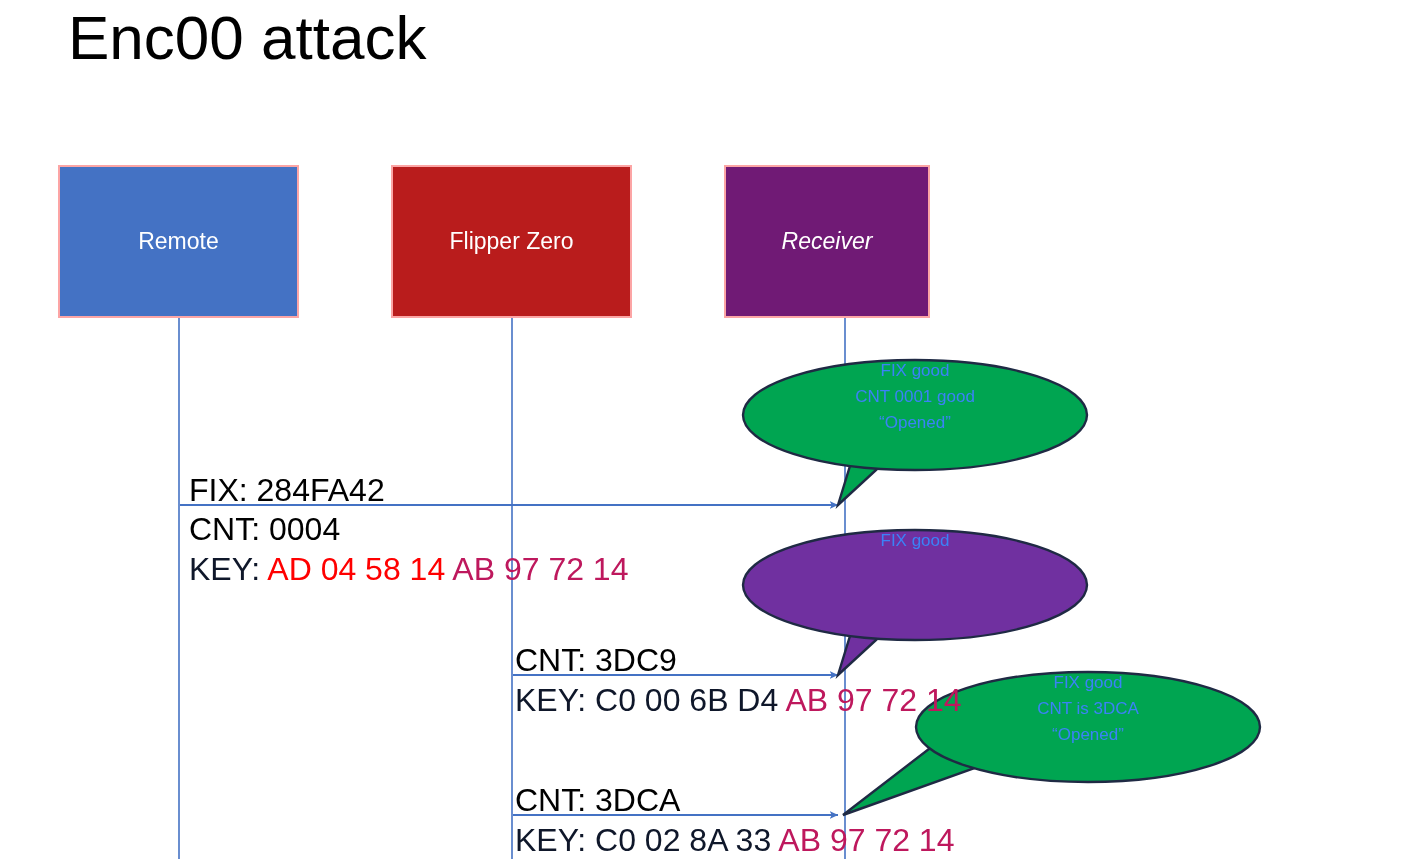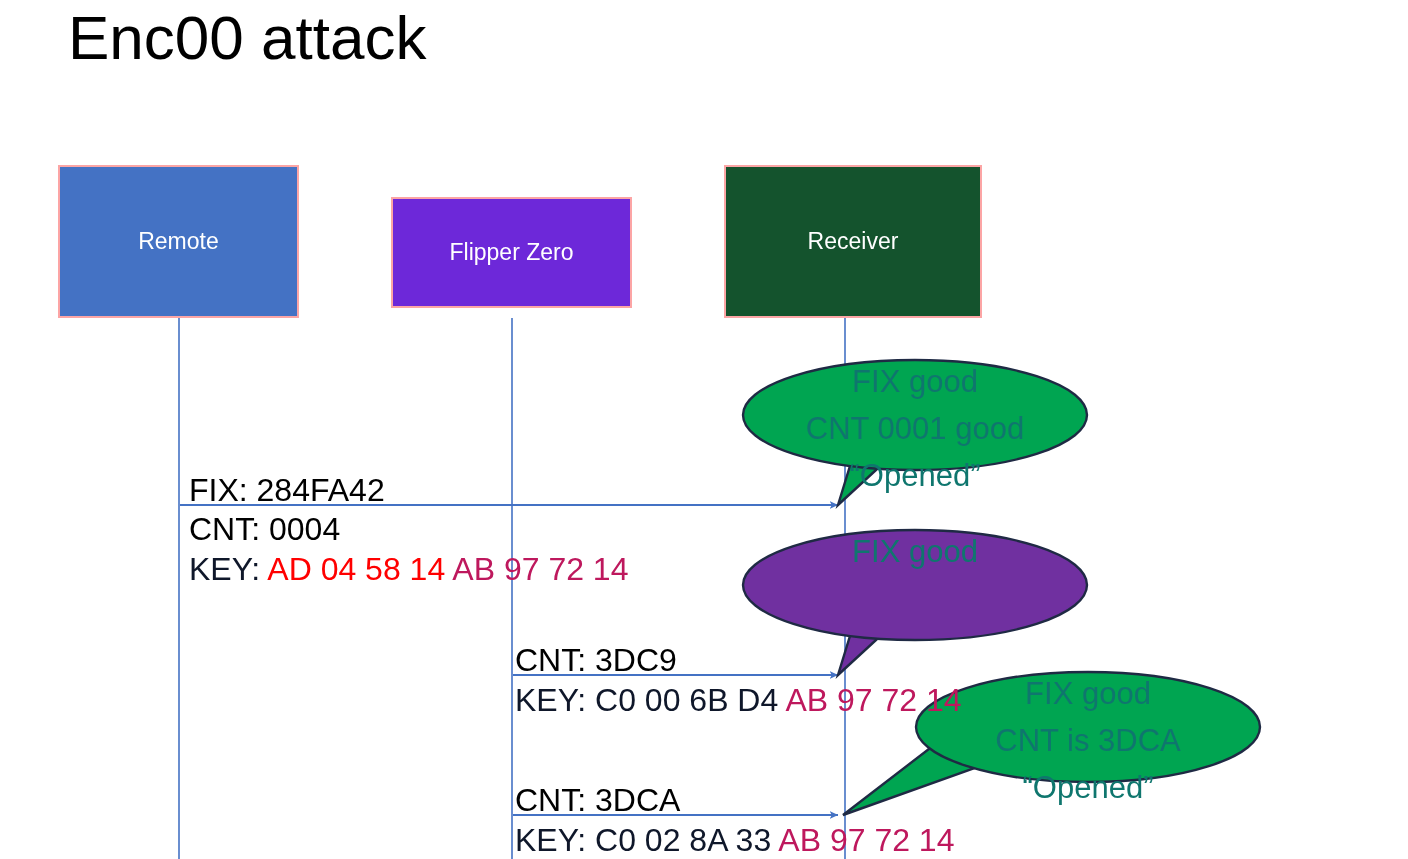--- a/index.html
+++ b/index.html
@@ -64,22 +64,22 @@
     white-space: nowrap;
     color: #000000;
   }
   .hex-red   { color: #FF0000; }
   .hex-green { color: #be185d; }
   .hex-black { color: #0f172a; }
 
   
   .bubble-text {
     position: absolute;
-    color: #0f766e;
-    font-size: 31px;
+    color: #3b82f6;
+    font-size: 17px;
     line-height: 1.52;
     text-align: center;
     white-space: nowrap;
   }
 </style>
 </head>
 <body>
 
 <div id="slide-title">Enc00 attack</div>
 
@@ -112,25 +112,25 @@
   <g>
     <path d="M 843,815 L 938,742 L 975,768 Z" fill="#00A551" stroke="#1f2a44" stroke-width="2.4"></path>
     <ellipse cx="1088" cy="727" rx="172" ry="55" fill="#00A551" stroke="#1f2a44" stroke-width="2.4"></ellipse>
   </g>
 </svg>
 
 <div class="actor-box" style="left:58px; top:165px; width:241px; height:153px; background:#4472C4;">
   <span class="actor-label">Remote</span>
 </div>
 
-<div class="actor-box" style="left:391px; top:165px; width:241px; height:111px; background:#6d28d9;margin-top:32px;">
+<div class="actor-box" style="left:391px; top:165px; width:241px; height:153px; background:#b91c1c;">
   <span class="actor-label">Flipper Zero</span>
 </div>
 
-<div class="actor-box" style="left:724px; top:165px; width:258px; height:153px; background:#14532d;">
+<div class="actor-box" style="left:724px; top:165px; width:206px; height:153px; background:#701a75;font-style:italic;">
   <span class="actor-label">Receiver</span>
 </div>
 
 <div class="msg-line" style="left:189px; top:474px;">FIX: 284FA42</div>
 
 <div class="msg-line" style="left:189px; top:513px;">CNT: 0004</div>
 
 <div class="msg-line" style="left:189px; top:553px;">
   <span class="hex-black">KEY: </span><span class="hex-red">AD 04 58 14</span><span class="hex-black"> </span><span class="hex-green">AB 97 72 14</span>
 </div>

